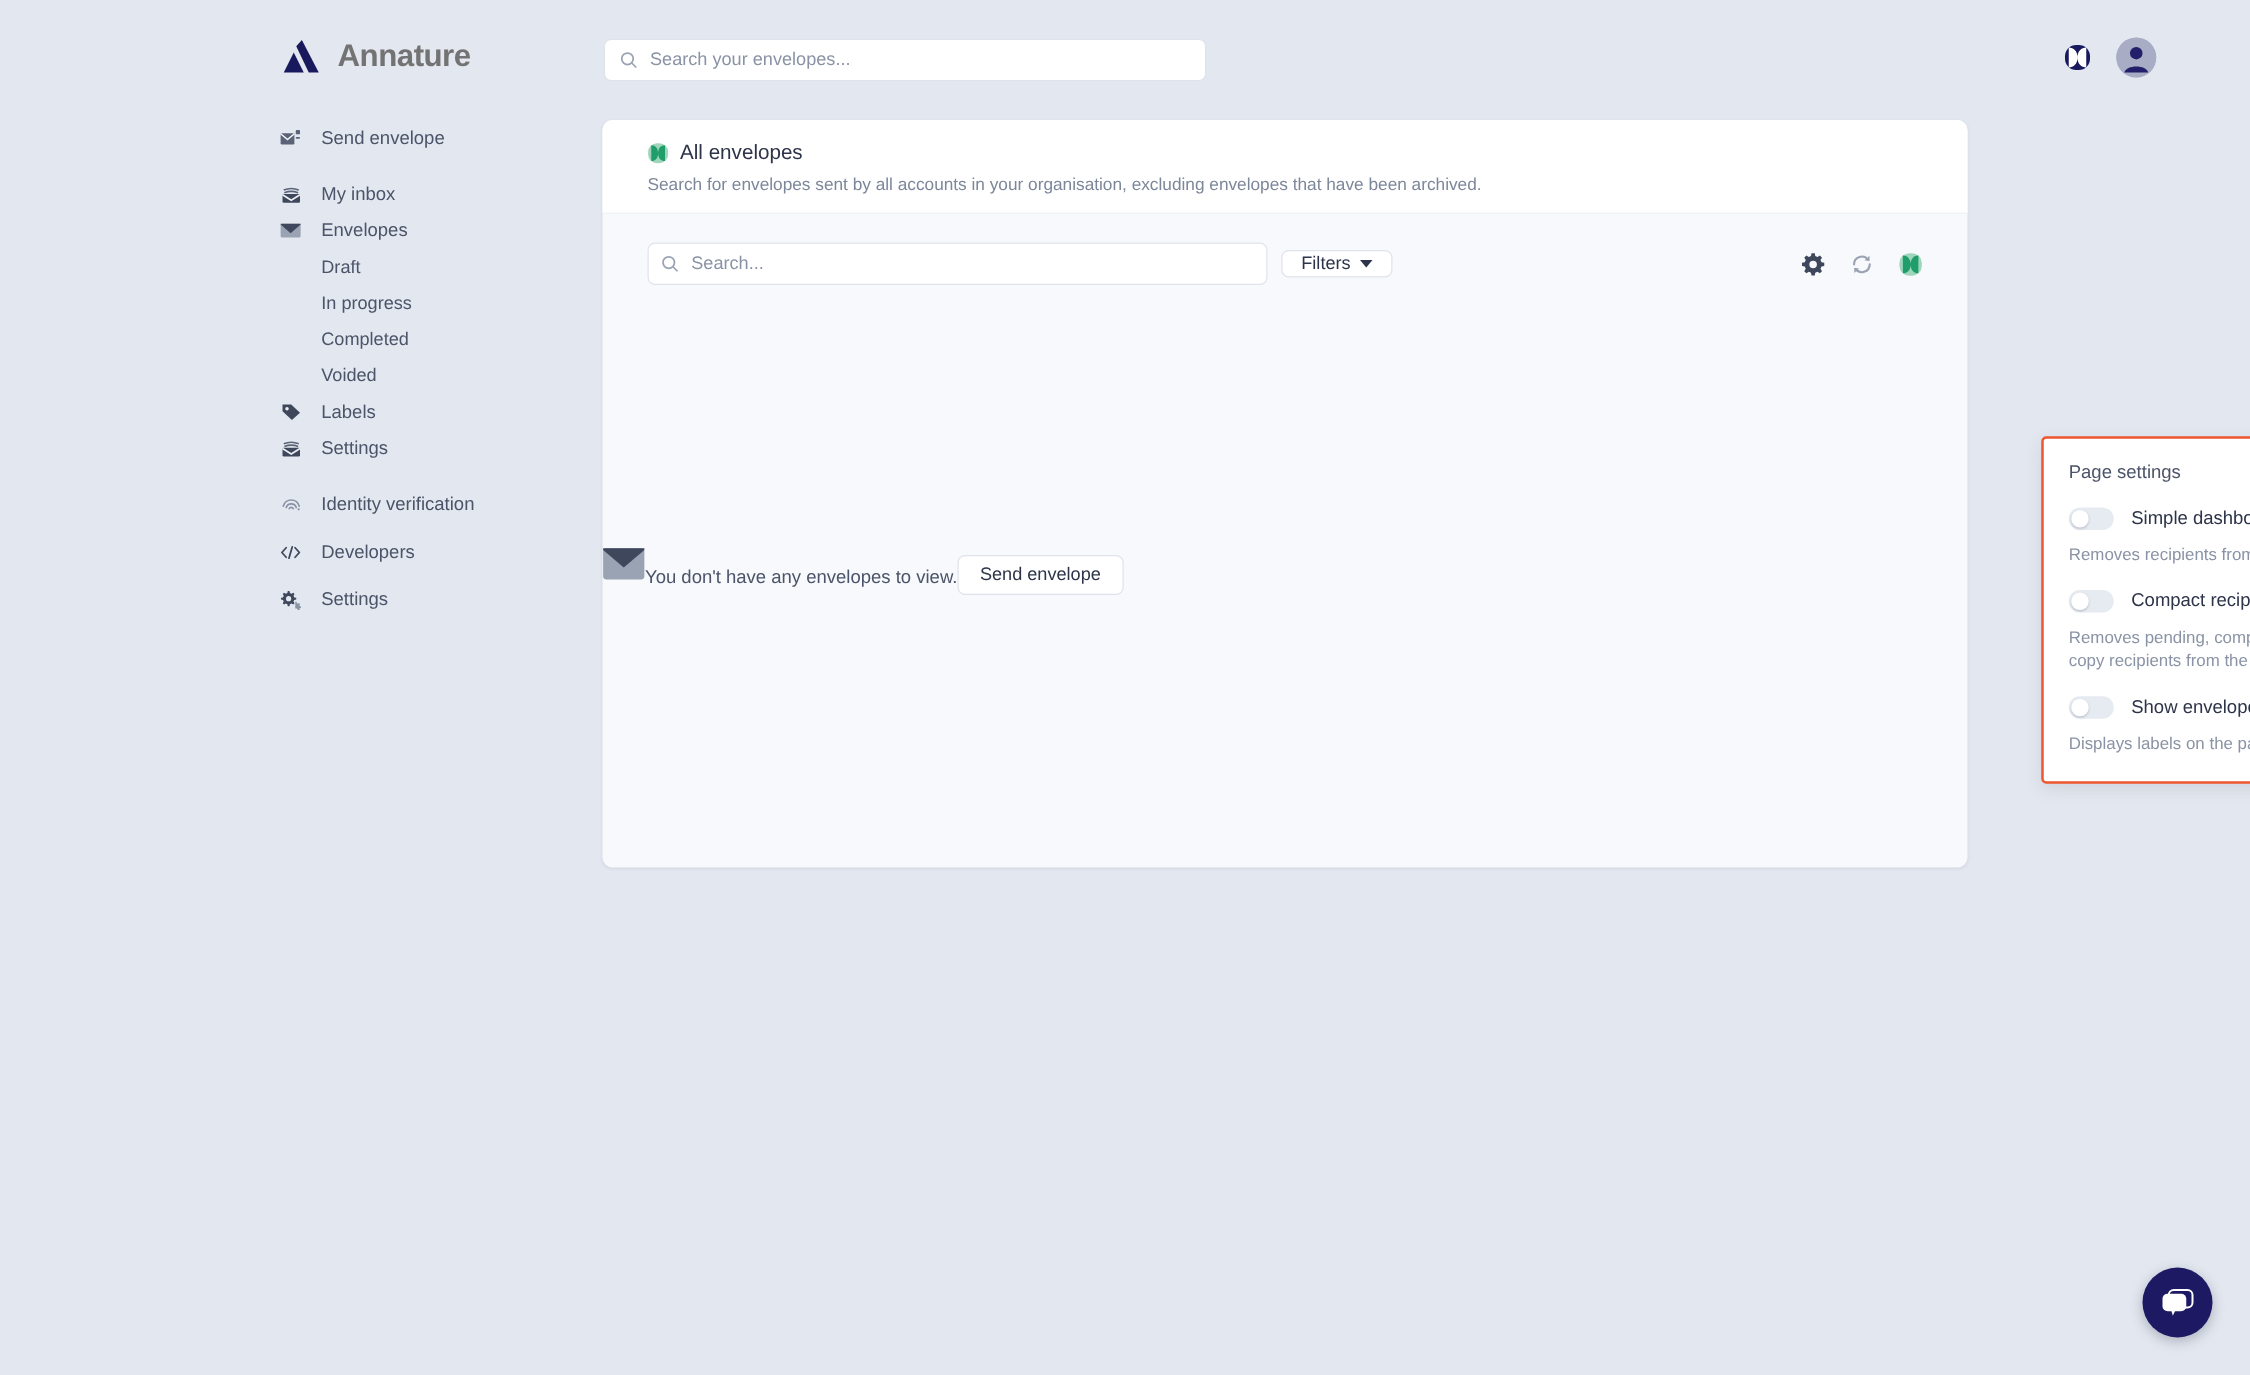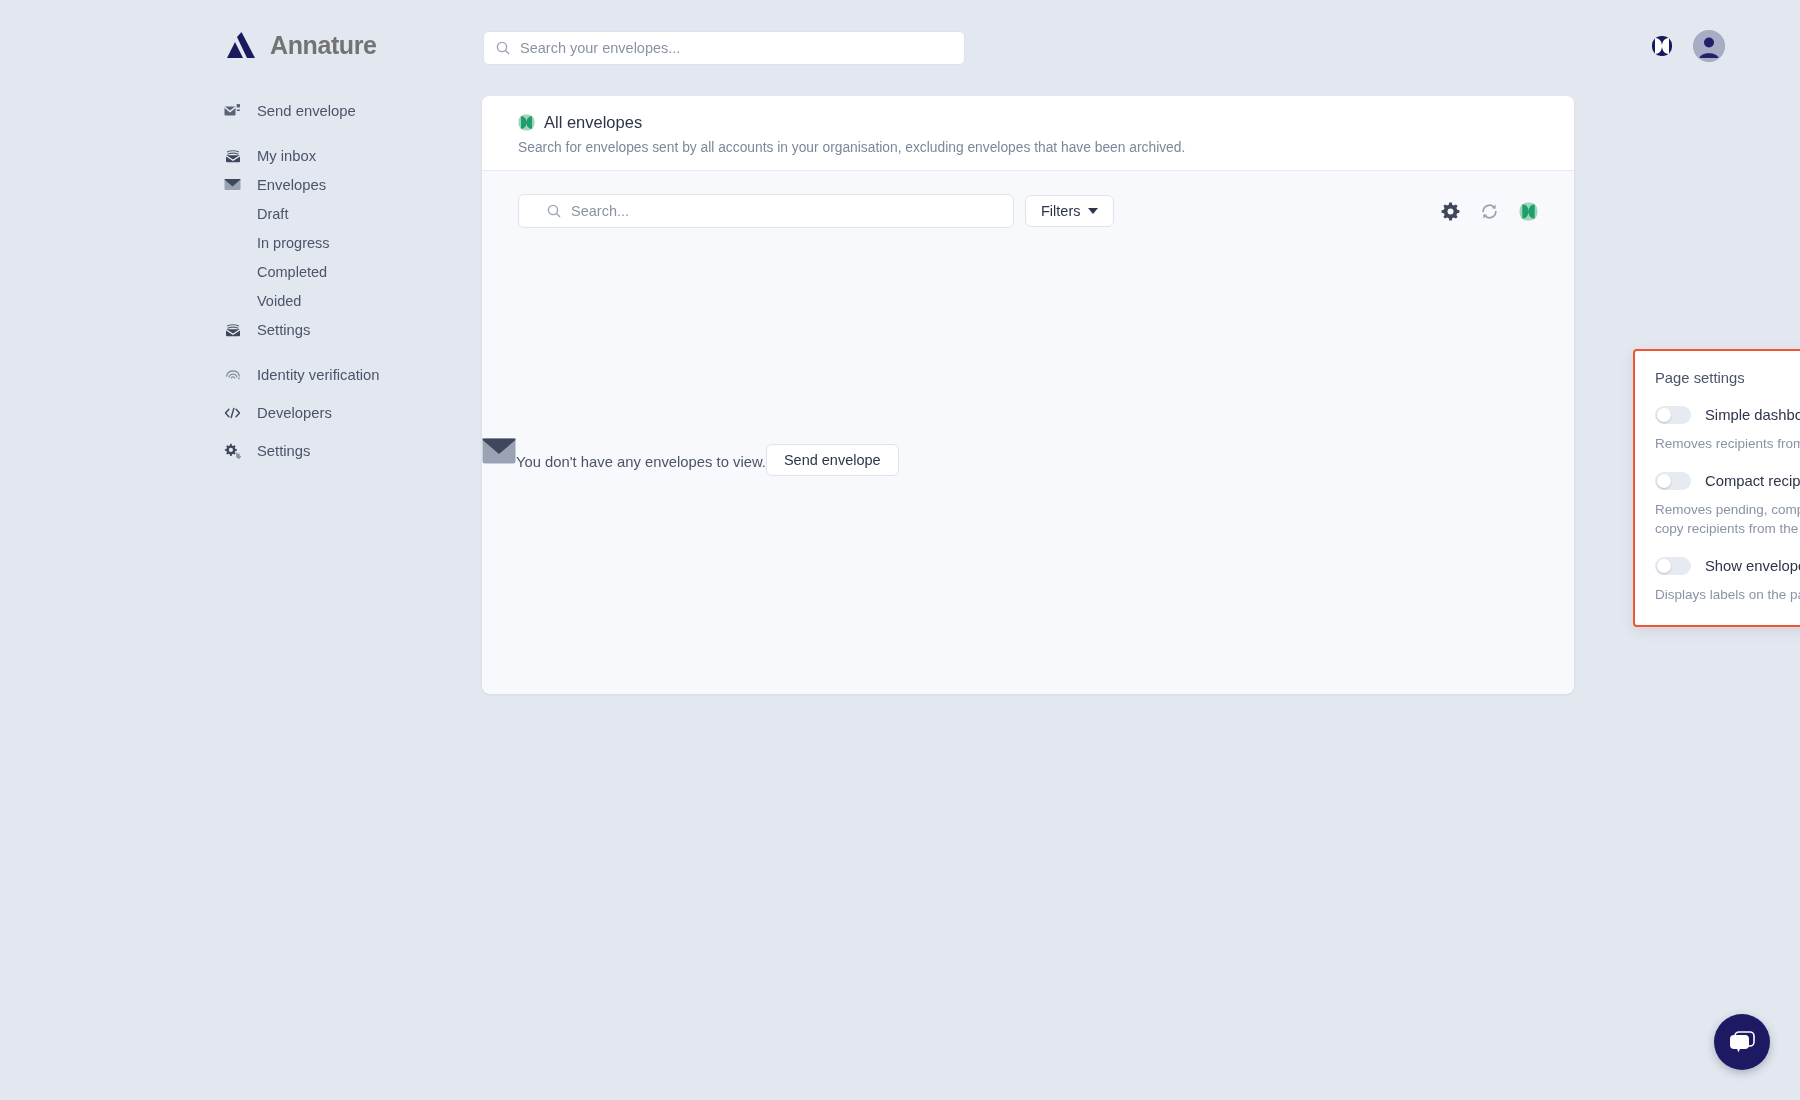--- a/index.html
+++ b/index.html
@@ -119,27 +119,27 @@
     height: 80px;
     padding: 0 36px;
     display: flex; align-items: center;
   }
   .table-search {
     width: 496px; height: 34px;
     background: #ffffff;
     border: 1px solid #dfe3ea;
     border-radius: 6px;
     display: flex; align-items: center;
-    padding: 0 28px; gap: 10px;
+    padding: 0 10px; gap: 10px;
   }
   .table-search .ph { font-size: 14.5px; color: #8a93a5; }
 
   .filters-btn {
     margin-left: 11px;
-    height: 32px;
+    height: 22px;
     background: #ffffff;
     border: 1px solid #dfe3ea;
     border-radius: 6px;
     padding: 0 15px;
     display: flex; align-items: center; gap: 8px;
     font-size: 14.5px; color: #2d3449;
     cursor: pointer;
   }
   .caret {
     width: 0; height: 0;
@@ -318,20 +318,29 @@
     <div class="nav-item sub">
       <span class="lbl">In progress</span>
     </div>
     <div class="nav-item sub">
       <span class="lbl">Completed</span>
     </div>
     <div class="nav-item sub">
       <span class="lbl">Voided</span>
     </div>
 
+    <div class="nav-item">
+      <span class="ico">
+        <svg width="16" height="15" viewBox="0 0 16 15">
+          <path d="M1 1.5 L8 1.5 L15 8.2 L8.5 14 L1 7 Z" fill="#3f475c"></path>
+          <circle cx="4.6" cy="5" r="1.4" fill="#eef0f5"></circle>
+        </svg>
+      </span>
+      <span class="lbl">Labels</span>
+    </div>
 
     <div class="nav-item">
       <span class="ico">
         <svg width="16" height="14" viewBox="0 0 16 14">
           <path d="M2 3 Q8 0.5 14 3" fill="none" stroke="#5b6377" stroke-width="1.2"></path>
           <path d="M2.5 5.2 Q8 3 13.5 5.2" fill="none" stroke="#5b6377" stroke-width="1.2"></path>
           <rect x="1" y="6.2" width="14" height="7" rx="1" fill="#3f475c"></rect>
           <path d="M1 6.8 L8 11.2 L15 6.8" fill="none" stroke="#eef0f5" stroke-width="1.3"></path>
         </svg>
       </span>

